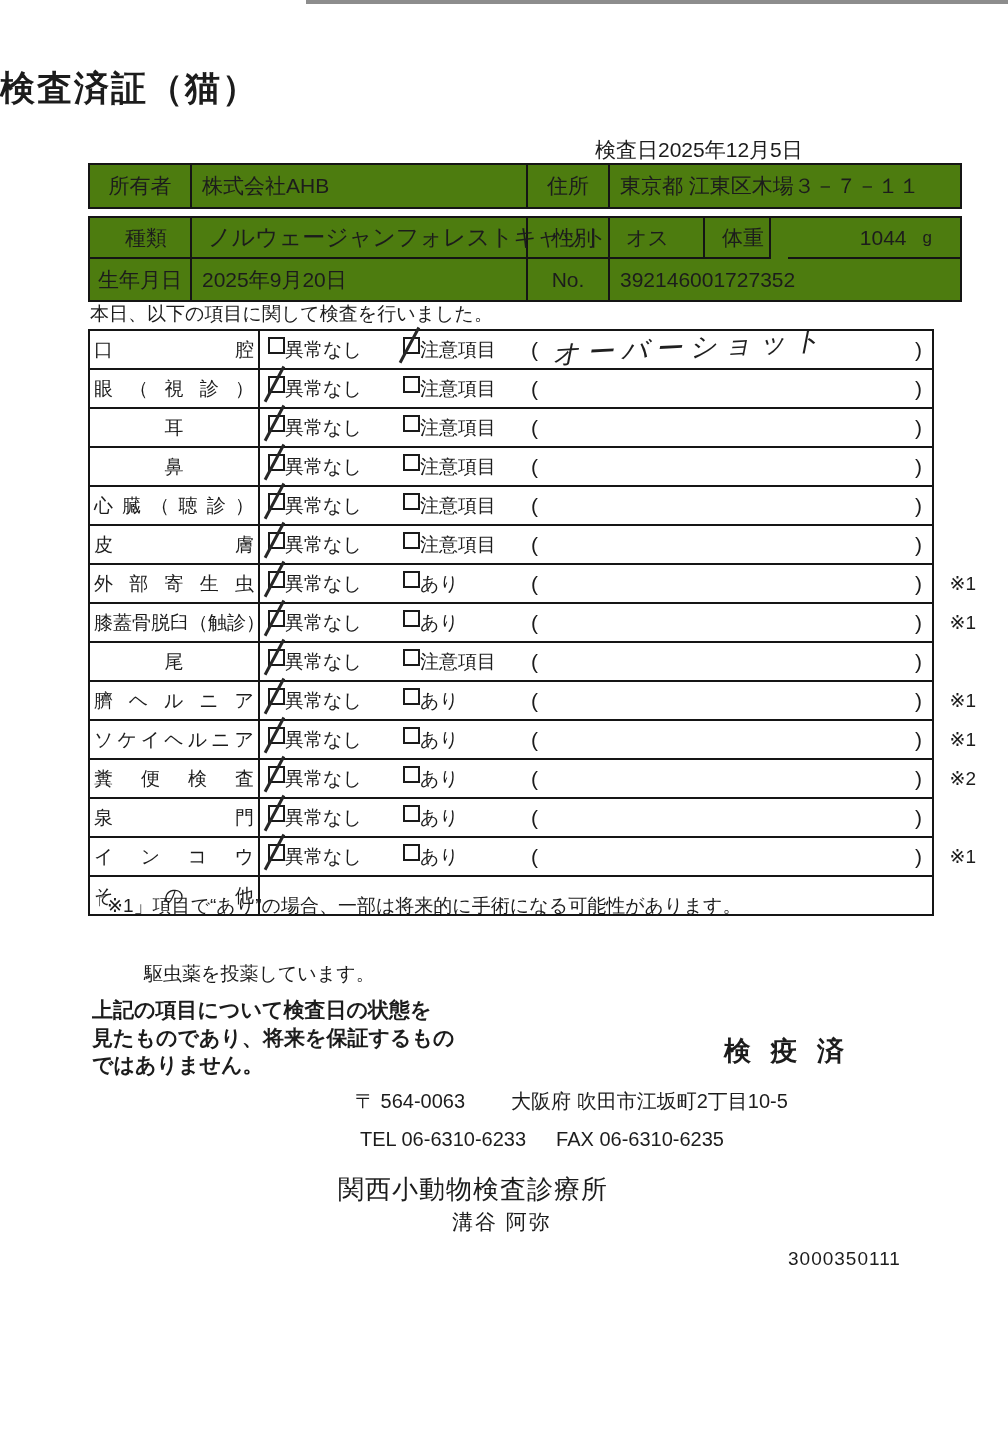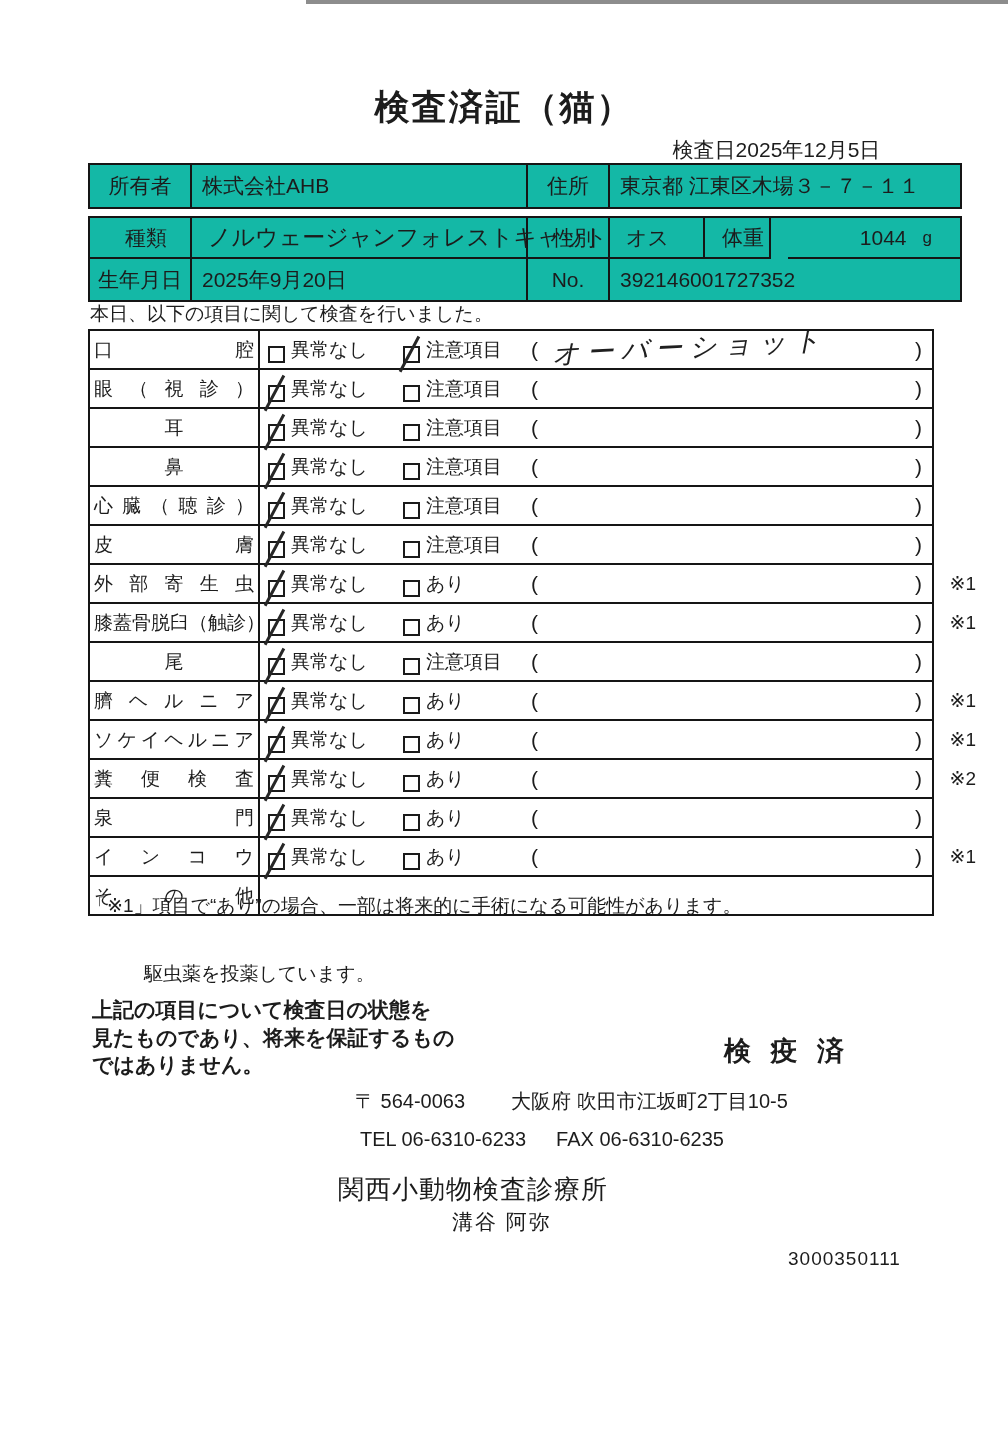--- a/index.html
+++ b/index.html
@@ -1,26 +1,26 @@
 <!DOCTYPE html>
 <html><head>
 <meta charset="utf-8">
 <style>
   html,body{margin:0;padding:0;background:#fff;}
   .page{
     position:relative;width:1008px;height:1433px;background:#ffffff;overflow:hidden;
     font-family:"Liberation Sans","DejaVu Sans",sans-serif;color:#1c1c1c;
   }
   .scan-strip{position:absolute;top:0;left:306px;width:702px;height:4px;background:#8d8d8d;}
-  .title{position:absolute;top:84px;left:0;right:0;text-align:center;
+  .title{position:absolute;top:65px;left:0;right:0;
     font-size:35px;font-weight:700;letter-spacing:2px;}
   .exam-date-line{position:absolute;top:136px;left:595px;width:363px;display:flex;
-    justify-content:center;font-size:21px;font-weight:500;}
+    justify-content:flex-start;font-size:21px;font-weight:500;}
   
-  .grid-table{position:absolute;left:88px;width:870px;border:2px solid #151515;display:grid;background:#14b8a6;}
+  .grid-table{position:absolute;left:88px;width:870px;border:2px solid #151515;display:grid;background:#4d7c0f;}
   .owner-table{top:163px;height:42px;grid-template-columns:102px 336px 82px 1fr;}
   .pet-table{top:216px;height:82px;grid-template-columns:102px 336px 82px 95px 66px 1fr;grid-template-rows:1fr 1fr;}
   .gcell{display:flex;align-items:center;font-size:21px;font-weight:500;border-right:2px solid #151515;
     padding:0 10px;white-space:nowrap;overflow:visible;}
   .gcell.label{justify-content:center;padding:0 4px;}
   .gcell.last{border-right:none;}
   .gcell.bb{border-bottom:2px solid #151515;padding-left:16px;}
   .gcell.span3{grid-column:4/7;}
   .gcell.weight-val{justify-content:flex-end;gap:16px;padding-right:28px;margin-left:17px;}
   .unit{font-size:17px;}
@@ -30,21 +30,21 @@
   
   .exam-table{position:absolute;left:88px;top:329px;width:842px;border:2px solid #151515;background:#fff;}
   .exam-row{display:flex;align-items:center;height:37px;border-bottom:2px solid #151515;position:relative;}
   .exam-row:last-child{border-bottom:none;}
   .exam-name{flex:0 0 160px;width:160px;align-self:stretch;border-right:2px solid #151515;
     display:flex;align-items:center;padding:0 4px;font-size:19px;font-weight:500;overflow:hidden;}
   .exam-name span{flex:1;white-space:nowrap;}
   .exam-name.justify span{display:flex;justify-content:space-between;white-space:nowrap;}
   .exam-name.justify span i{font-style:normal;}
   .exam-name.center span{text-align:center;}
-  .cb{display:flex;align-items:flex-end;gap:6px;font-size:19px;font-weight:500;}
+  .cb{display:flex;align-items:flex-start;font-size:19px;font-weight:500;}
   .cb.cb1{flex:0 0 135px;padding-left:8px;}
   .cb.cb2{flex:0 0 116px;}
   .box{width:13px;height:13px;border:2px solid #1a1a1a;position:relative;flex:0 0 auto;background:#fff;}
   .box.checked::after{content:"";position:absolute;left:3px;top:-14px;width:2.5px;height:40px;
     background:#262626;transform:rotate(28deg);}
   .paren{font-size:21px;font-weight:500;}
   .paren.open{margin-left:12px;}
   .paren.close{margin-right:10px;}
   .hand-area{flex:1;position:relative;height:100%;overflow:visible;}
   .handwriting{position:absolute;left:16px;top:-2px;font-size:27px;color:#1f1f1f;letter-spacing:7px;

